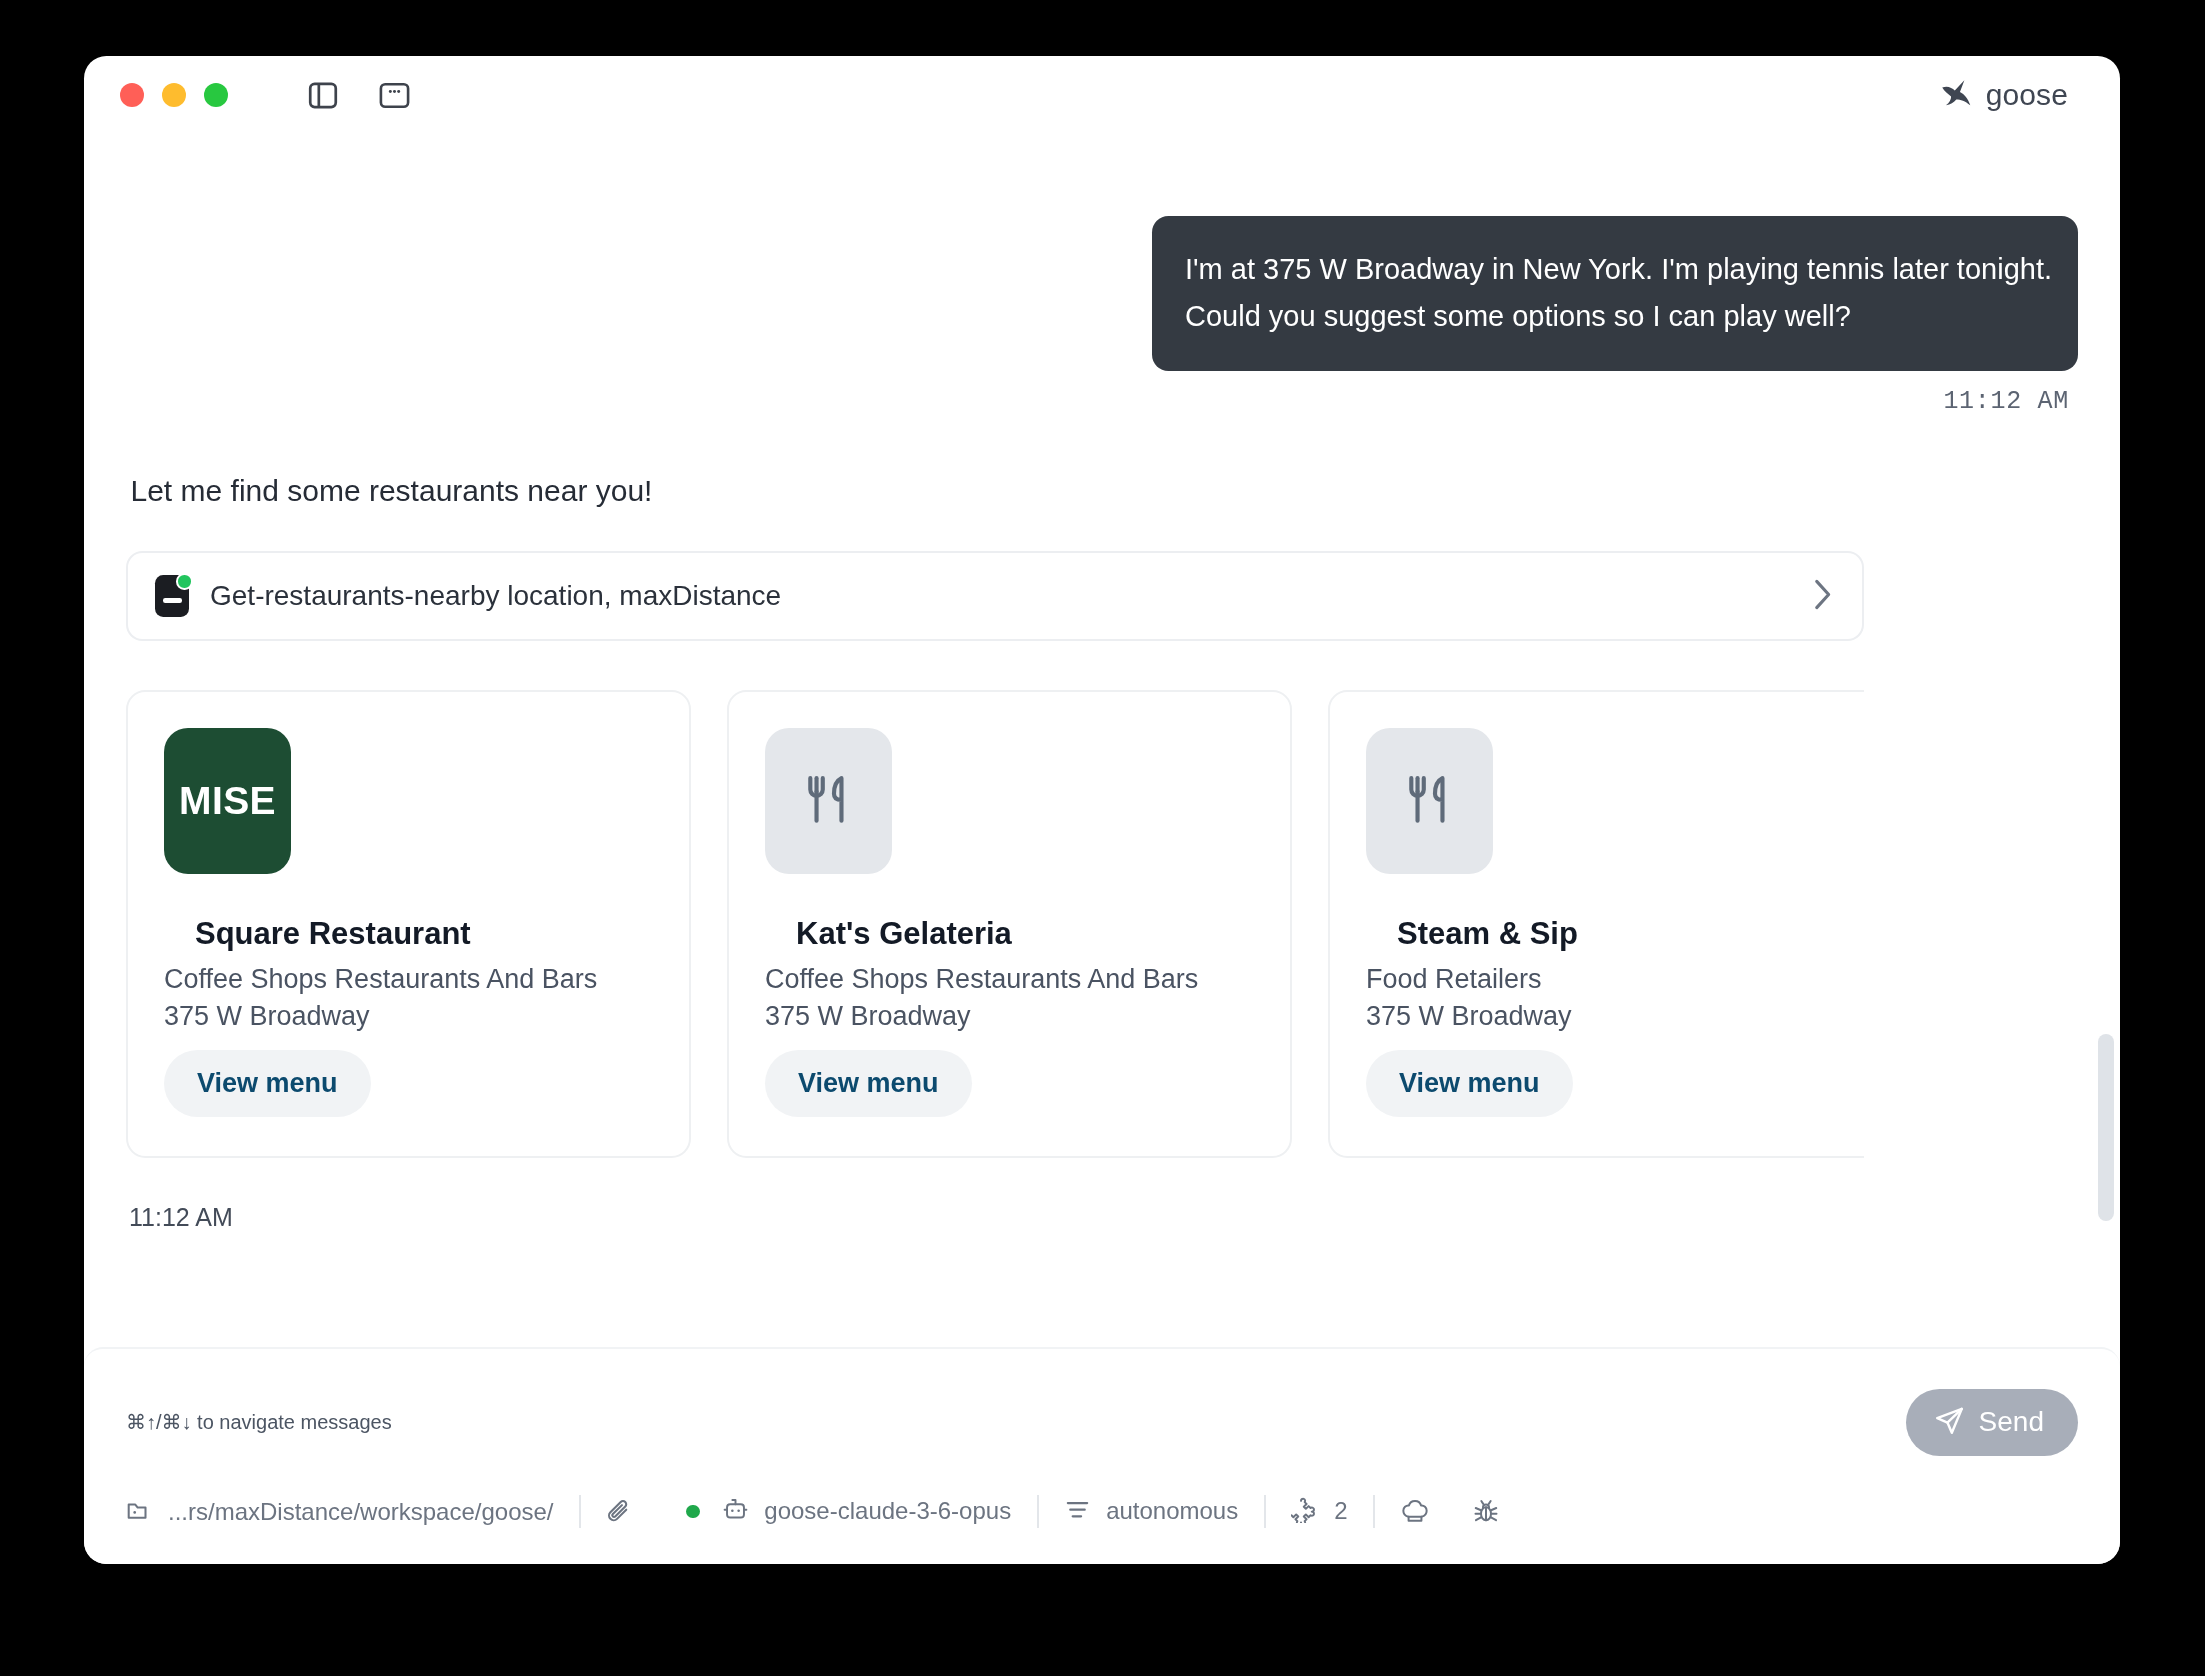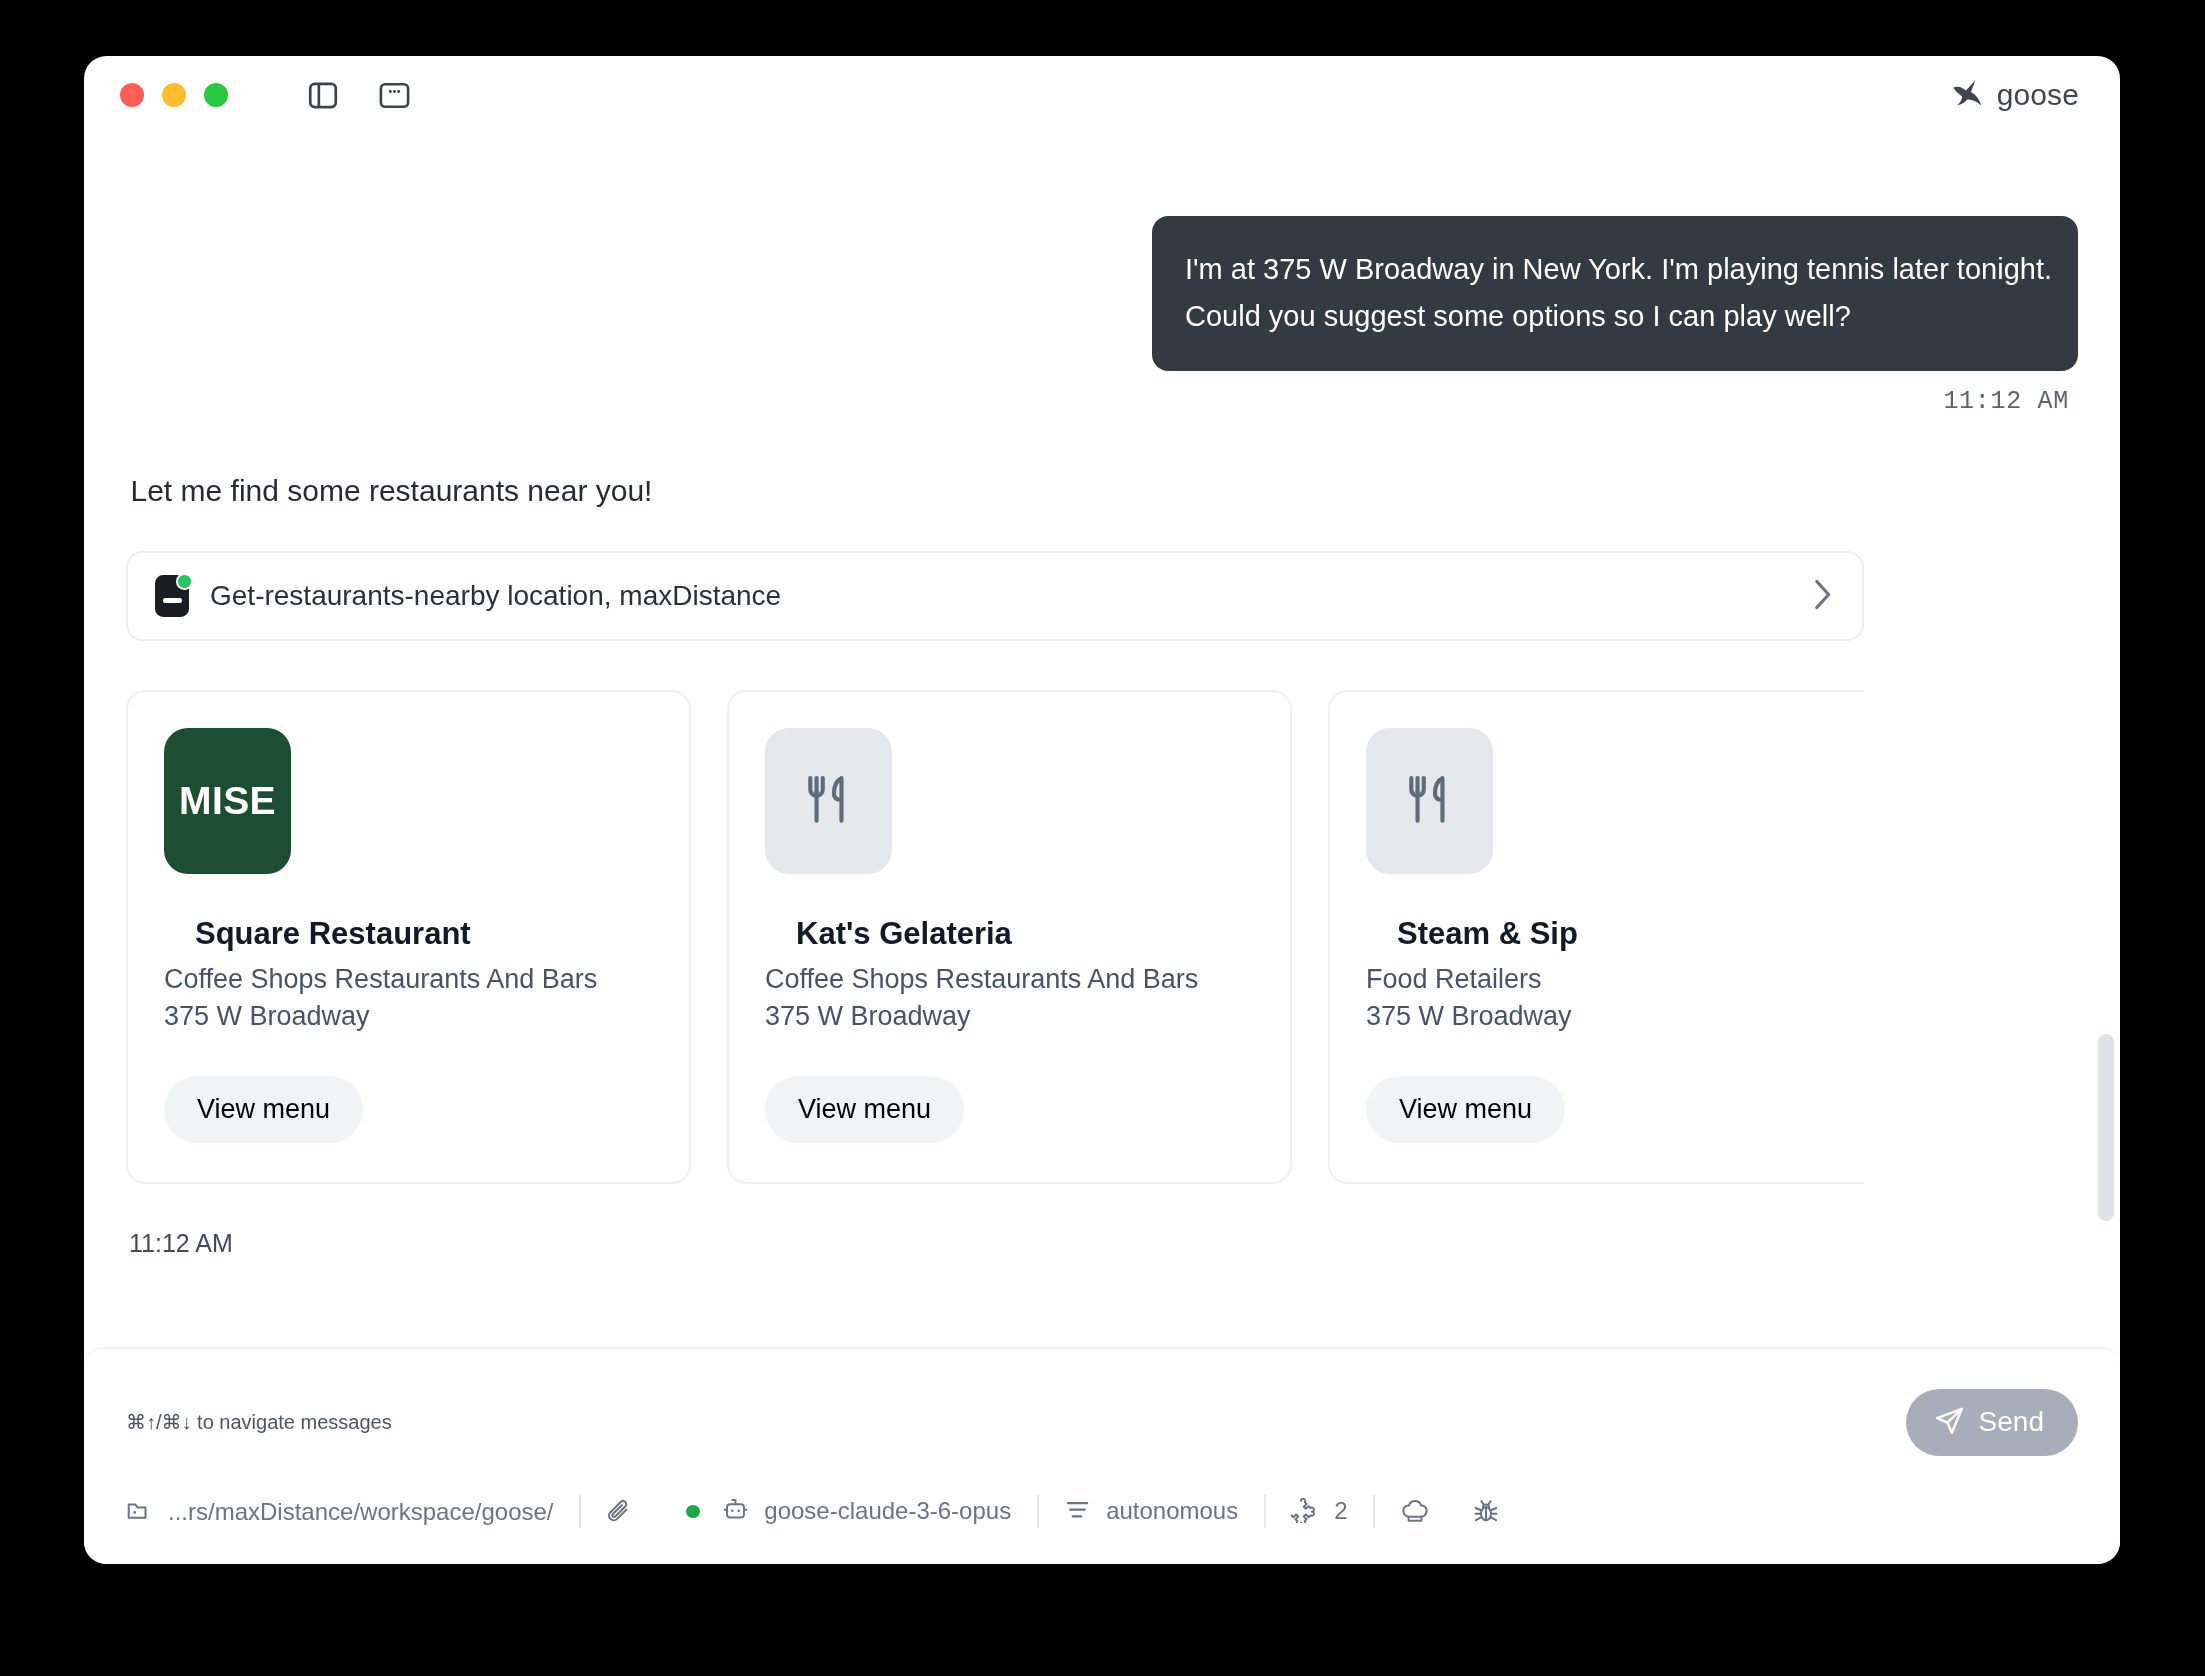--- a/index.html
+++ b/index.html
@@ -32,21 +32,21 @@
   .lights{ display:flex; gap:18px; align-items:center; margin-left:15px; }
   .light{ width:24px; height:24px; border-radius:50%; }
   .light.red{ background:#ff5f57; }
   .light.yellow{ background:#febc2e; }
   .light.green{ background:#28c840; }
 
   .titlebar-icons{ display:flex; gap:39px; margin-left:78px; align-items:center; }
   .tb-icon{ width:33px; height:33px; display:flex; align-items:center; justify-content:center; cursor:pointer; }
 
   .brand{
-    position:absolute; right:41px; top:50%; transform:translateY(-50%);
+    position:absolute; right:52px; top:50%; transform:translateY(-50%);
     display:flex; align-items:center; gap:12px;
   }
   .brand-text{ font-size:30px; color:#3f4652; letter-spacing:0.1px; }
 
   
   .convo{
     flex:1 1 auto;
     position:relative;
     overflow:hidden;
     padding:0 42px;
@@ -142,30 +142,31 @@
   }
   .logo.placeholder{ background:#e4e7eb; }
   .card-title{
     font-size:31px; font-weight:700; color:#131a26;
     margin-top:42px;
     margin-left:31px;
   }
   .card-cat{ font-size:27px; color:#4a5362; margin-top:12px; }
   .card-addr{ font-size:27px; color:#4a5362; margin-top:6px; }
   .view-btn{
-    margin-top:44px;
+    margin-top:18px;
     display:inline-block;
     background:#f1f3f5;
     border:none;
     border-radius:746px;
     padding:18px 33px;
     font-size:27px;
-    color:#000000;
+    color:#0c4a6e;
     font-family:inherit;
     cursor:pointer;
+    font-weight:bold;
   }
 
   .ts-left{
     font-size:25px; color:#434b58;
     margin-top:45px; padding-left:3px;
   }
 
   
   .scroll-thumb{
     position:absolute;

